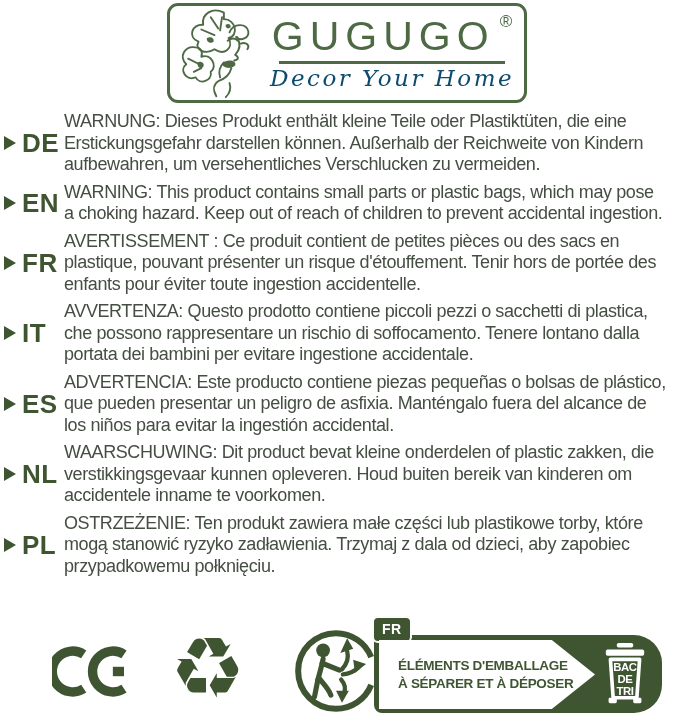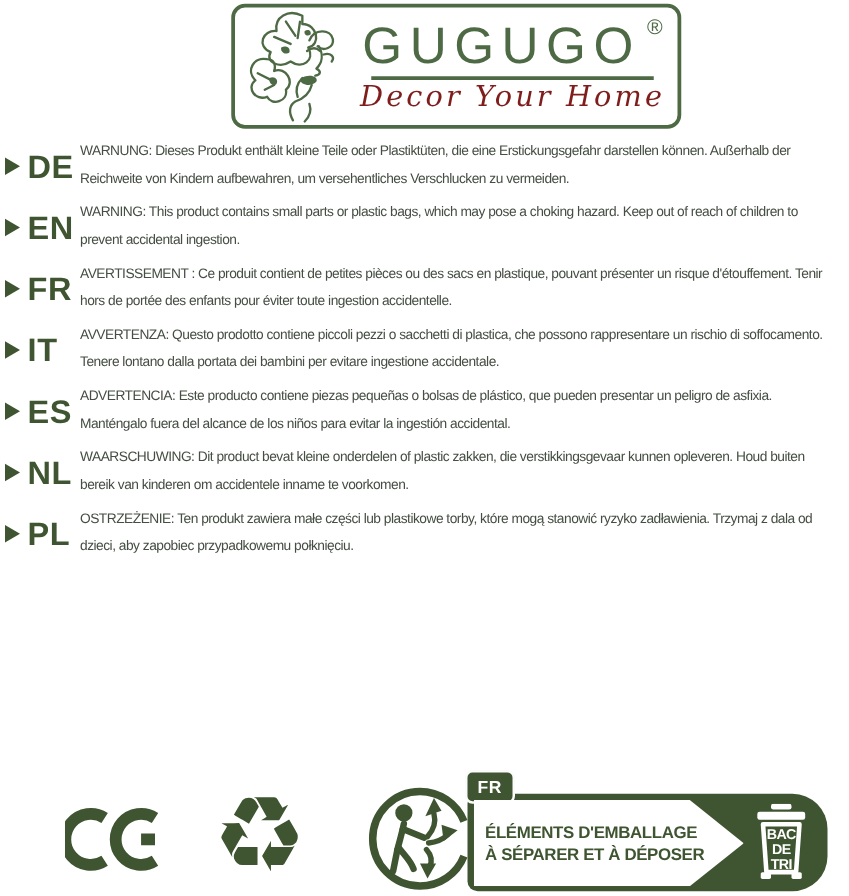--- a/index.html
+++ b/index.html
@@ -4,52 +4,52 @@
 <style>
   * { margin:0; padding:0; box-sizing:border-box; }
   html,body { background:#ffffff; }
   .sheet {
     position:relative; width:679px; height:717px; background:#ffffff;
     font-family:"Liberation Sans", sans-serif; overflow:hidden;
   }
 
   
   .brand-box {
-    position:absolute; left:185px; top:3px; width:360px; height:100px;
+    position:absolute; left:167px; top:3px; width:360px; height:100px;
     border:3px solid #4d6a45; border-radius:11px;
     display:flex; align-items:center; padding:2px 10px 2px 4px;
   }
   .brand-logo { flex:0 0 96px; height:94px; }
   .brand-text { flex:1; display:flex; flex-direction:column; align-items:center; }
   .brand-name-row { display:flex; align-items:flex-start; }
   .brand-name {
     font-family:"Liberation Sans", sans-serif; font-size:41px; font-weight:400;
     letter-spacing:6px; color:#4d6a45; line-height:1.05;
   }
   .reg { font-size:17px; color:#4d6a45; margin-left:5px; transform:translateY(-3px); }
   .brand-divider { width:226px; height:3px; background:#4d6a45; margin:2px 0 1px 0; }
   .brand-tagline {
     font-family:"DejaVu Serif", serif; font-style:italic; font-size:23px;
-    letter-spacing:2.5px; color:#7f1d1d; white-space:nowrap;
+    letter-spacing:2.5px; color:#0c4a6e; white-space:nowrap;
   }
 
   
   .warnings { position:absolute; left:0; top:111px; width:679px; }
   .wrow { display:flex; align-items:center; margin-bottom:6px; }
   .marker { flex:0 0 64px; display:flex; align-items:center; padding-left:4px; }
   .tri {
     width:0; height:0; border-left:12px solid #3f5531;
     border-top:7.5px solid transparent; border-bottom:7.5px solid transparent;
     margin-right:6px; flex:0 0 auto;
   }
   .code {
     font-size:26px; font-weight:800; letter-spacing:0.5px; color:#3f5531; line-height:1;
   }
   .wtext {
-    width:602px; font-size:11px; letter-spacing:-0.4px; line-height:21.5px;
+    width:602px; font-size:18px; letter-spacing:-0.4px; line-height:21.5px;
     color:#454e43; font-weight:400;
   }
 
   
   .footer { position:absolute; left:0; top:622px; width:679px; height:95px; }
   .ce { position:absolute; left:52px; top:22px; }
   .recycle {
     position:absolute; left:170px; top:4px; font-size:84px; line-height:84px;
     color:#3f5531; font-family:"DejaVu Sans", sans-serif;
   }
@@ -60,21 +60,21 @@
     background:#3f5531; border-radius:8px 28px 28px 8px;
   }
   .fr-tab {
     position:absolute; top:-19px; left:-2px; background:#3f5531; color:#ffffff;
     font-weight:700; font-size:14px; line-height:1; padding:4px 8px 5px 8px;
     border:2px solid #fbfbfb; border-radius:6px; letter-spacing:0.5px;
   }
   .label-white {
     position:absolute; left:5px; top:5px; bottom:4px; width:216px; background:#ffffff;
     clip-path:polygon(0 0, 80% 0, 100% 50%, 80% 100%, 0 100%);
-    display:flex; flex-direction:column; justify-content:center; padding-left:9px;
+    display:flex; flex-direction:column; justify-content:center; padding-left:19px;
   }
   .label-line {
     font-size:13.5px; font-weight:700; color:#3f5531; line-height:17.5px;
     letter-spacing:-0.3px; white-space:nowrap;
   }
   .bin-svg { position:absolute; right:8px; top:8px; }
   .bin-text {
     font-family:"Liberation Sans", sans-serif; font-weight:700; font-size:12.5px;
     fill:#ffffff; letter-spacing:-0.5px;
   }

